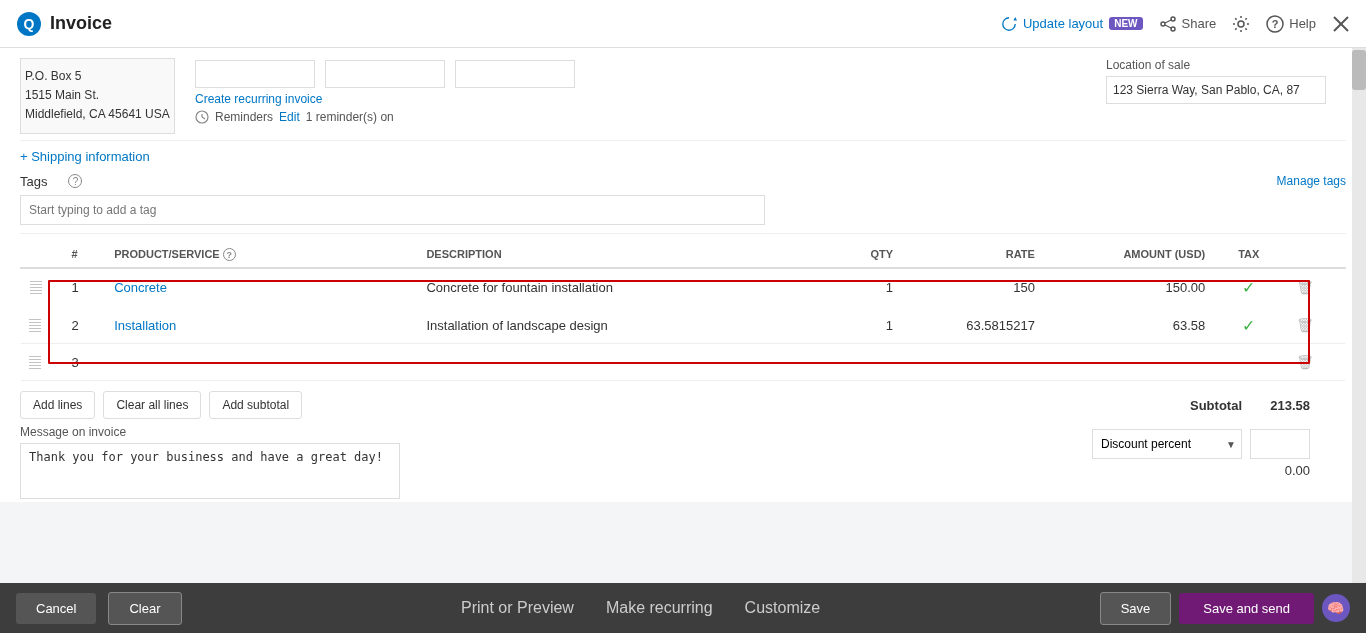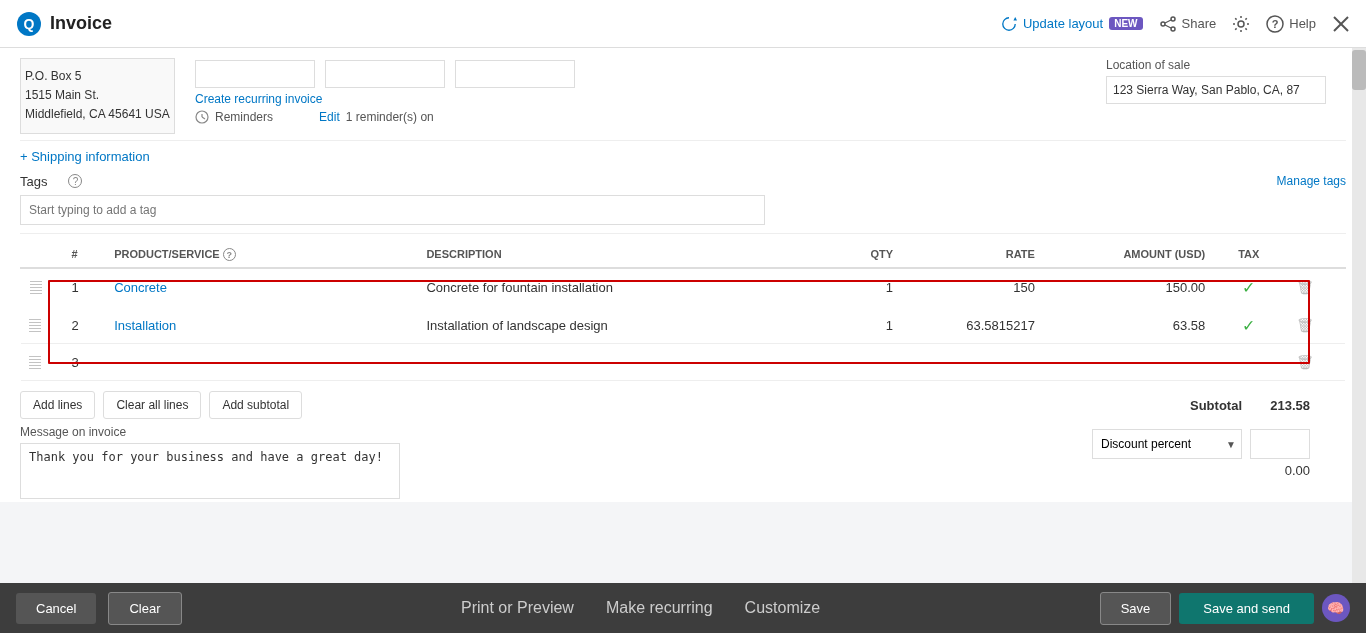--- a/index.html
+++ b/index.html
@@ -46,21 +46,21 @@
       padding: 8px 4px;
       width: 155px;
       font-size: 12px;
       line-height: 1.6;
     }
     .middle-section { flex: 1; display: flex; flex-direction: column; gap: 4px; padding-top: 2px; }
     .date-fields { display: flex; gap: 10px; }
     .date-field { width: 120px; height: 28px; border: 1px solid #ddd; background: #fff; }
     .create-recurring { color: #0077c5; font-size: 12px; cursor: pointer; text-decoration: none; }
     .reminders-row { display: flex; align-items: center; gap: 6px; font-size: 12px; color: #555; }
-    .reminders-edit { color: #0077c5; cursor: pointer; margin-left: 40px; }
+    .reminders-edit { color: #0077c5; cursor: pointer; }
     .right-section { margin-left: auto; min-width: 240px; }
     .location-label { font-size: 12px; color: #555; margin-bottom: 4px; }
     .location-input { width: 220px; height: 28px; border: 1px solid #ddd; background: #fff; padding: 0 6px; font-size: 12px; overflow: hidden; text-overflow: ellipsis; white-space: nowrap; display: flex; align-items: center; }
 
     
     .shipping-row {
       padding: 8px 0 4px 0;
     }
     .shipping-link { color: #0077c5; font-size: 13px; cursor: pointer; }
 
@@ -175,21 +175,21 @@
     .footer-center { flex: 1; display: flex; justify-content: center; gap: 32px; }
     .footer-center-btn {
       background: none; border: none; color: #ccc; font-size: 16px; cursor: pointer;
     }
     .footer-right { display: flex; gap: 8px; align-items: center; }
     .btn-save {
       background: #555; color: #fff; border: 1px solid #888; padding: 8px 20px;
       font-size: 13px; cursor: pointer; border-radius: 3px;
     }
     .btn-save-send {
-      background: #0f766e; color: #fff; border: none; padding: 8px 24px;
+      background: #701a75; color: #fff; border: none; padding: 8px 24px;
       font-size: 13px; cursor: pointer; border-radius: 3px; font-weight: 500;
     }
     .brain-icon {
       width: 28px; height: 28px; background: #6c57c0; border-radius: 50%;
       display: flex; align-items: center; justify-content: center; color: #fff; font-size: 14px;
     }
 
     
     .table-container {
       position: relative;

